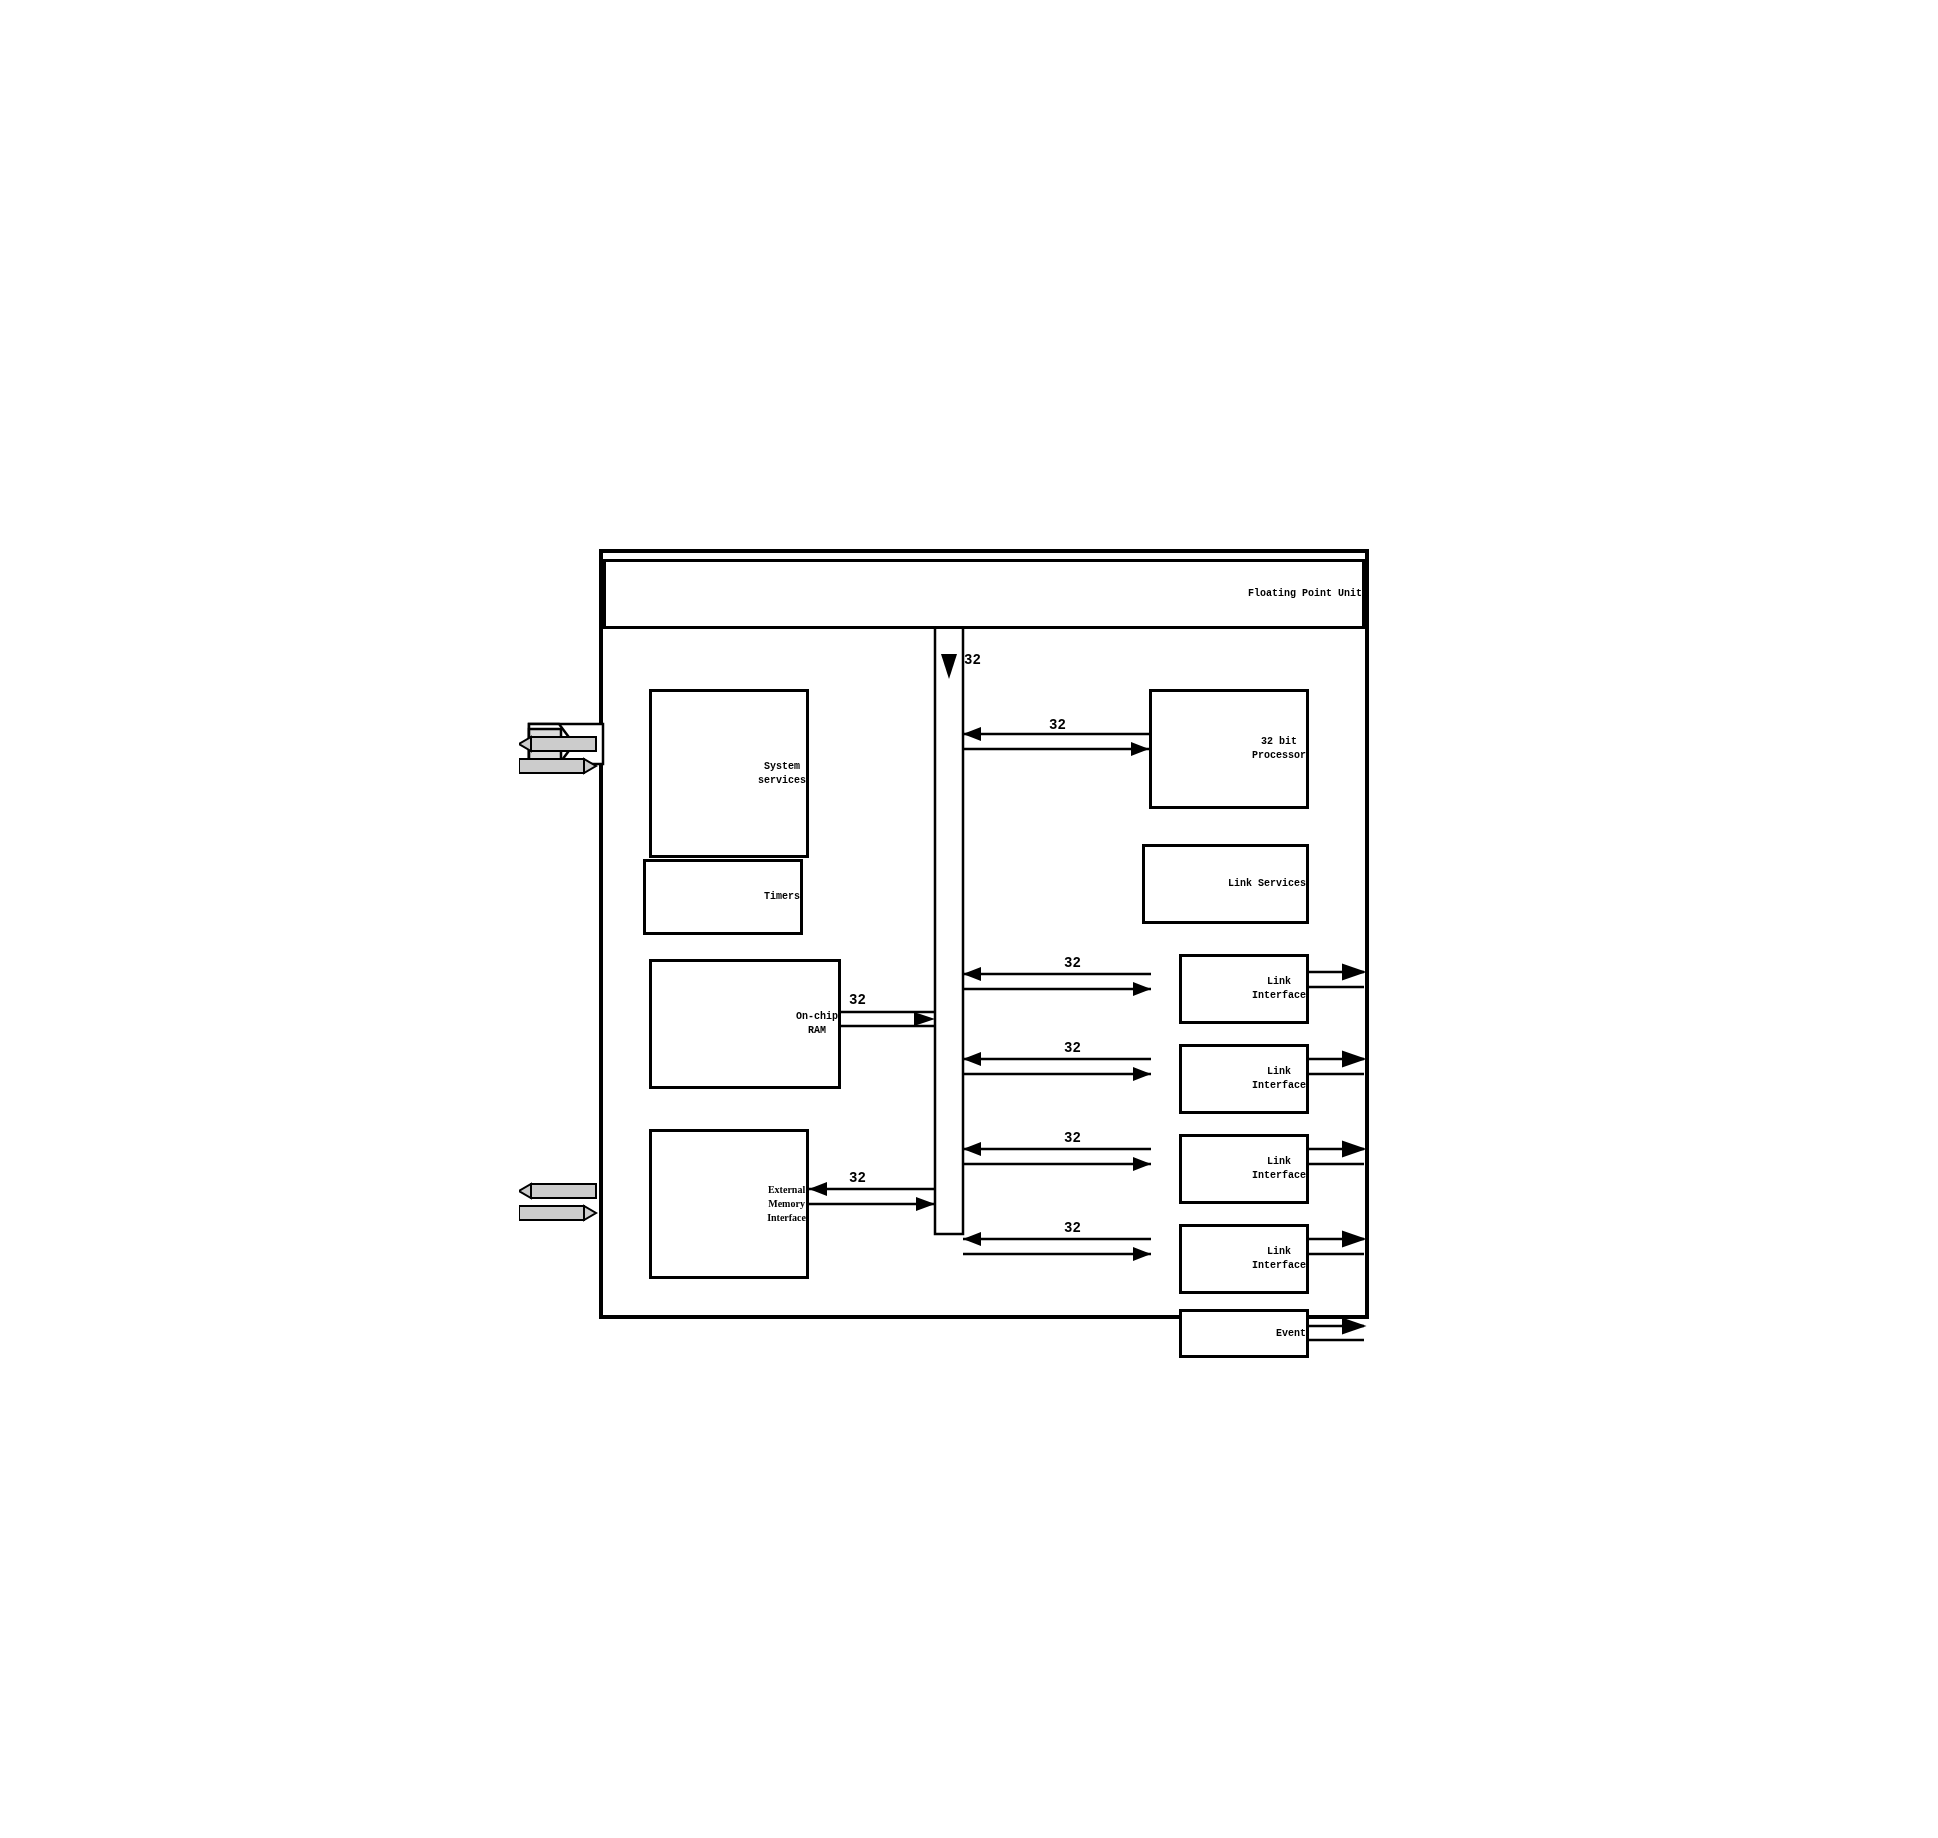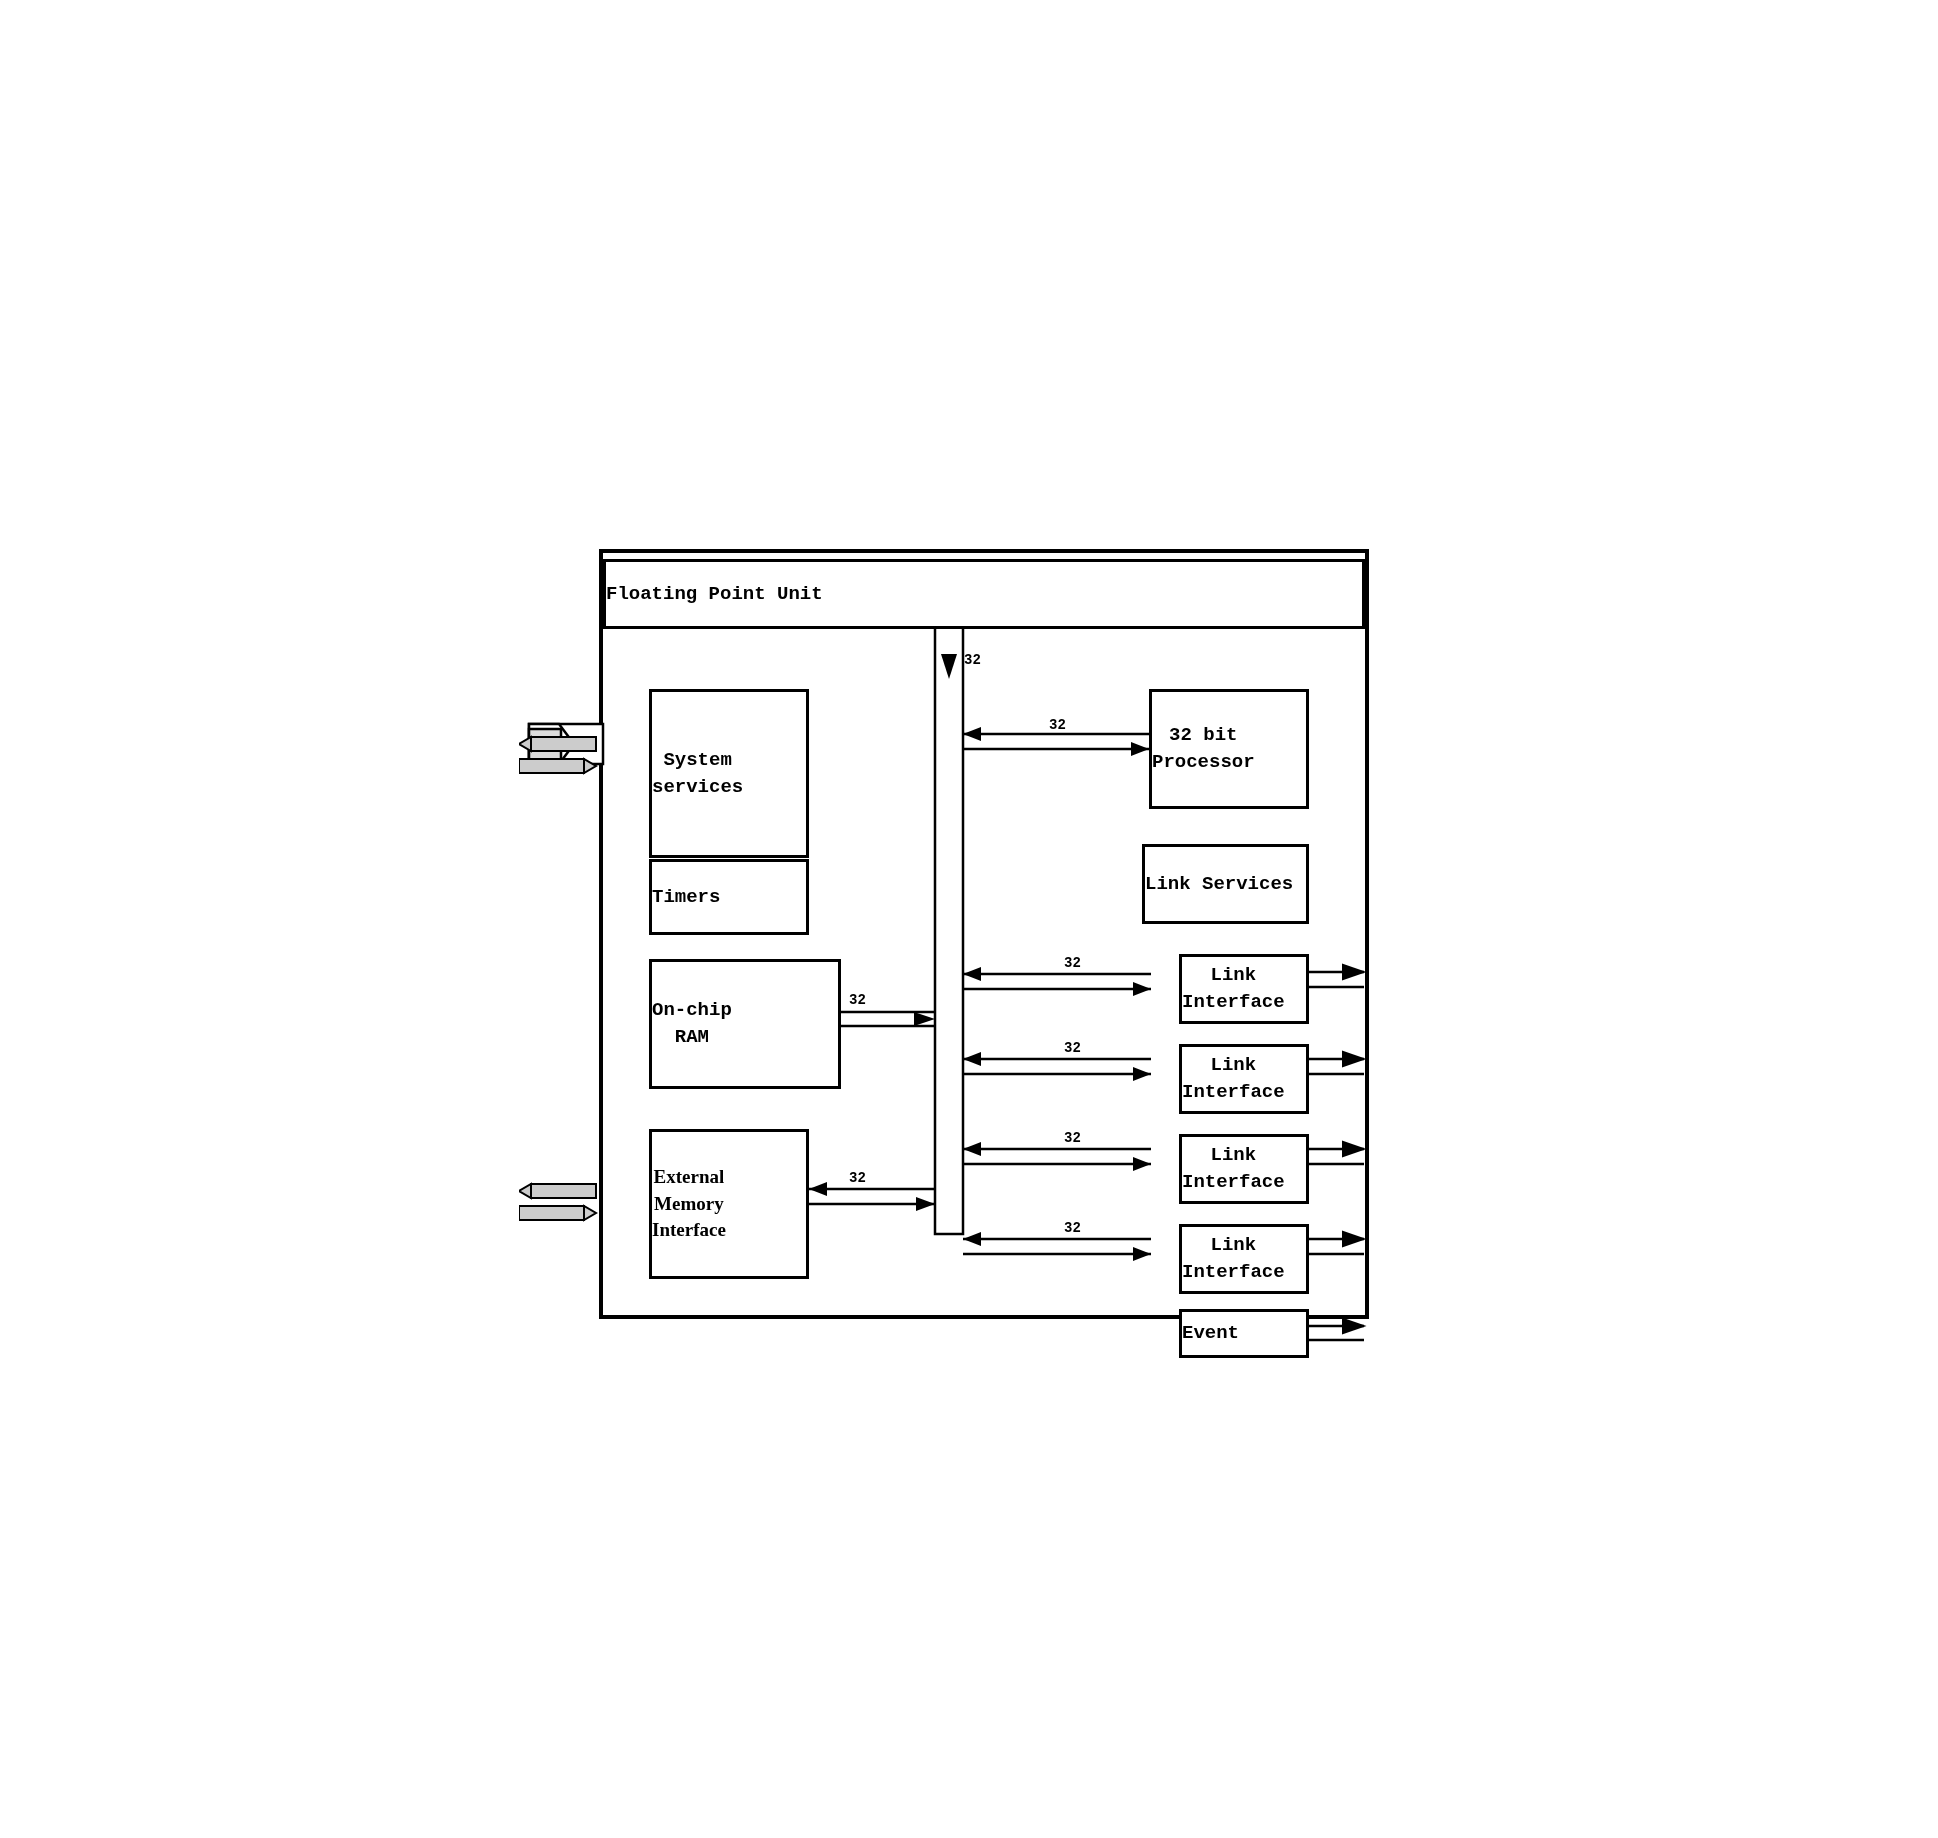--- a/index.html
+++ b/index.html
@@ -27,44 +27,44 @@
       bottom: 30px;
       background: #fff;
     }
     
     .block {
       position: absolute;
       border: 3px solid #000;
       background: #fff;
       display: flex;
       align-items: center;
-      justify-content: flex-start;
+      justify-content: flex-end;
       text-align: center;
-      font-size: 19px;
+      font-size: 10px;
       font-weight: bold;
       line-height: 1.4;
     }
     
     .fpu-block {
       top: 70px;
       left: 84px;
       right: 54px;
       height: 70px;
     }
     
     .sys-services-block {
       top: 200px;
       left: 130px;
       width: 160px;
       height: 169px;
     }
     
     .timers-block {
       top: 370px;
-      left: 130px;
+      left: 124px;
       width: 160px;
       height: 76px;
     }
     
     .ram-block {
       top: 470px;
       left: 130px;
       width: 192px;
       height: 130px;
     }

